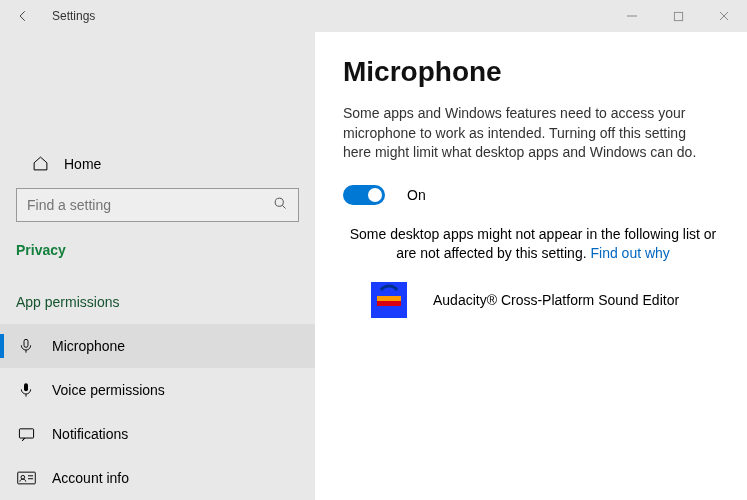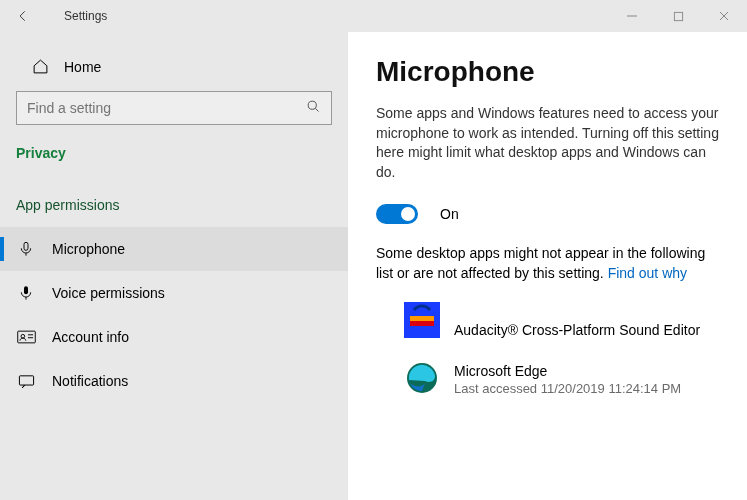--- a/index.html
+++ b/index.html
@@ -1,49 +1,49 @@
 <!DOCTYPE html>
 <html><head>
 <meta charset="utf-8">
 <style>
   * { margin: 0; padding: 0; box-sizing: border-box; font-family: "Segoe UI", Arial, sans-serif; }
   html, body { width: 747px; height: 500px; overflow: hidden; background: #fff; }
   .window { display: flex; flex-direction: column; width: 100%; height: 100%; }
   .titlebar { height: 32px; display: flex; align-items: center; background: #e8e8e8; position: relative; }
   .titlebar .back { width: 46px; height: 32px; display: flex; align-items: center; justify-content: center; cursor: pointer; }
-  .titlebar .title { font-size: 12px; color: #333; margin-left: 18px; }
+  .titlebar .title { font-size: 12px; color: #333; margin-left: 6px; }
   .winctrls { position: absolute; right: 0; top: 0; display: flex; }
   .winctrls > div { width: 46px; height: 32px; display: flex; align-items: center; justify-content: center; cursor: pointer; }
   .winctrls svg { stroke: #888; }
   .body { flex: 1; display: flex; min-height: 0; }
-  .sidebar { width: 348px; background: #e8e8e8; padding-top: 18px; display: flex; flex-direction: column; overflow: hidden; }
+  .sidebar { width: 315px; background: #e8e8e8; padding-top: 18px; display: flex; flex-direction: column; overflow: hidden; justify-content: flex-end; }
   .homeRow { display: flex; align-items: center; padding: 8px 16px 10px 16px; cursor: pointer; }
   .homeRow .icon { width: 20px; display: flex; justify-content: center; }
   .homeRow span { font-size: 14px; margin-left: 14px; color: #000; }
   .searchWrap { margin: 6px 16px 16px 16px; height: 34px; border: 1px solid #999; background: #eee; display: flex; align-items: center; padding: 12px 10px; }
   .searchWrap input { flex: 1; background: transparent; border: none; outline: none; font-size: 14px; color: #555; }
   .sectionTitle { font-size: 14px; font-weight: 600; color: #15803d; padding: 4px 16px 18px 16px; }
   .subheader { font-size: 14px; color: #14532d; padding: 18px 16px 14px 16px; }
   .navlist { display: flex; flex-direction: column; }
   .navitem { display: flex; align-items: center; height: 44px; padding: 0 16px; cursor: pointer; position: relative; }
   .navitem.selected::before { content: ""; position: absolute; left: 0; top: 10px; bottom: 10px; width: 4px; background: #0078d4; }
   .navitem.selected { background: #dcdcdc; }
   .navitem .icon { width: 20px; display: flex; justify-content: center; }
   .navitem .label { font-size: 14px; margin-left: 16px; color: #000; }
   .content { flex: 1; background: #fff; padding: 24px 24px 0 28px; overflow-y: auto; position: relative; }
   .content h1 { font-size: 28px; font-weight: 600; color: #111; margin-bottom: 16px; }
   .content p.desc { font-size: 14px; color: #333; line-height: 1.4; margin-bottom: 22px; max-width: 370px; }
   .toggleRow { display: flex; align-items: center; margin-bottom: 20px; }
   .toggle { width: 42px; height: 20px; border-radius: 10px; background: #0078d4; position: relative; cursor: pointer; }
   .toggle::after { content: ""; position: absolute; right: 3px; top: 3px; width: 14px; height: 14px; border-radius: 50%; background: #fff; }
   .toggleLabel { font-size: 14px; margin-left: 22px; color: #000; }
-  .note { font-size: 14px; color: #000; line-height: 1.4; max-width: 380px; margin-bottom: 18px; }
+  .note { font-size: 14px; color: #000; line-height: 1.4; max-width: 380px; margin-bottom: 18px; text-align: center; }
   .note a { color: #0067c0; text-decoration: none; cursor: pointer; }
   .applist { display: flex; flex-direction: column; gap: 22px; padding-left: 28px; }
-  .approw { display: flex; align-items: flex-end; }
+  .approw { display: flex; align-items: center; gap: 12px; }
   .appicon { width: 36px; height: 36px; flex-shrink: 0; display: flex; align-items: center; justify-content: center; }
   .appinfo { margin-left: 14px; }
   .appname { font-size: 14px; color: #000; }
   .appmeta { font-size: 13px; color: #6b6b6b; margin-top: 2px; }
 </style>
 </head>
 <body>
 
 <div class="window">
   <div class="titlebar">
@@ -113,38 +113,38 @@
             <svg width="16" height="18" viewBox="0 0 24 24" fill="#000">
                 <rect x="9" y="2" width="6" height="12" rx="3"></rect>
                 <path d="M5 11a7 7 0 0 0 14 0" fill="none" stroke="#000" stroke-width="1.4"></path>
                 <line x1="12" y1="18" x2="12" y2="22" stroke="#000" stroke-width="1.4"></line>
               </svg>
           </span>
           <span class="label">Voice permissions</span>
         </div>
         <div class="navitem">
           <span class="icon">
+            <svg width="17" height="15" viewBox="0 0 24 20" fill="none" stroke="#000" stroke-width="1.4">
+                <rect x="2" y="2" width="20" height="13" rx="1"></rect>
+                <path d="M9 15 L6 19 L10 15"></path>
+              </svg>
+          </span>
+          <span class="label">Notifications</span>
+        </div>
+        <div class="navitem">
+          <span class="icon">
             <svg width="19" height="14" viewBox="0 0 26 18" fill="none" stroke="#000" stroke-width="1.3">
                 <rect x="1" y="1" width="24" height="16" rx="1"></rect>
                 <circle cx="8" cy="8" r="2.5"></circle>
                 <path d="M4 14c0-2 2-3.5 4-3.5s4 1.5 4 3.5"></path>
                 <line x1="15" y1="6" x2="22" y2="6"></line>
                 <line x1="15" y1="10" x2="22" y2="10"></line>
               </svg>
           </span>
           <span class="label">Account info</span>
-        </div>
-        <div class="navitem">
-          <span class="icon">
-            <svg width="17" height="15" viewBox="0 0 24 20" fill="none" stroke="#000" stroke-width="1.4">
-                <rect x="2" y="2" width="20" height="13" rx="1"></rect>
-                <path d="M9 15 L6 19 L10 15"></path>
-              </svg>
-          </span>
-          <span class="label">Notifications</span>
         </div>
       </div>
     </div>
 
     <div class="content">
       <h1>Microphone</h1>
       <p class="desc">Some apps and Windows features need to access your microphone to work as intended. Turning off this setting here might limit what desktop apps and Windows can do.</p>
 
       <div class="toggleRow">
         <div class="toggle"></div>
@@ -163,30 +163,17 @@
                 <rect x="6" y="14" width="24" height="10" fill="#ff9a00"></rect>
                 <rect x="6" y="19" width="24" height="5" fill="#d90012"></rect>
                 <path d="M10 8 a10 10 0 0 1 16 0" fill="none" stroke="#002f8e" stroke-width="3"></path>
               </svg>
           </div>
           <div class="appinfo">
             <div class="appname">Audacity® Cross-Platform Sound Editor</div>
           </div>
         </div>
 
-        <div class="approw">
-          <div class="appicon">
-            <svg width="36" height="36" viewBox="0 0 36 36">
-                <circle cx="18" cy="18" r="15" fill="#0c6b58"></circle>
-                <path d="M5 20 a13 13 0 0 1 26 -4 c0 6-6 7-10 5" fill="#2bc6e4"></path>
-                <path d="M18 31 a13 13 0 0 1 -12 -8 c4 4 12 5 15 0" fill="#1171c7"></path>
-              </svg>
-          </div>
-          <div class="appinfo">
-            <div class="appname">Microsoft Edge</div>
-            <div class="appmeta">Last accessed 11/20/2019 11:24:14 PM</div>
-          </div>
-        </div>
 
       </div>
     </div>
   </div>
 </div>
 
 </body></html>

